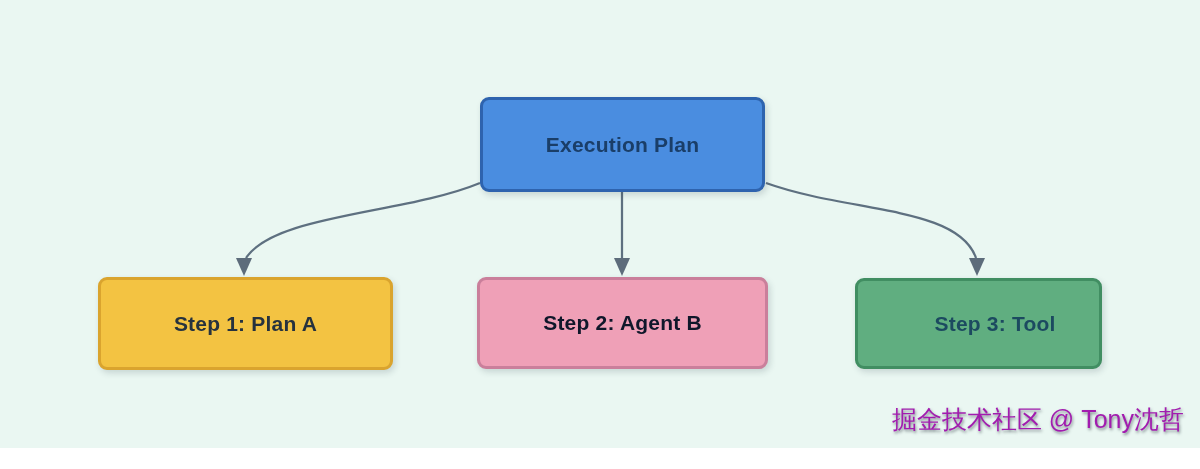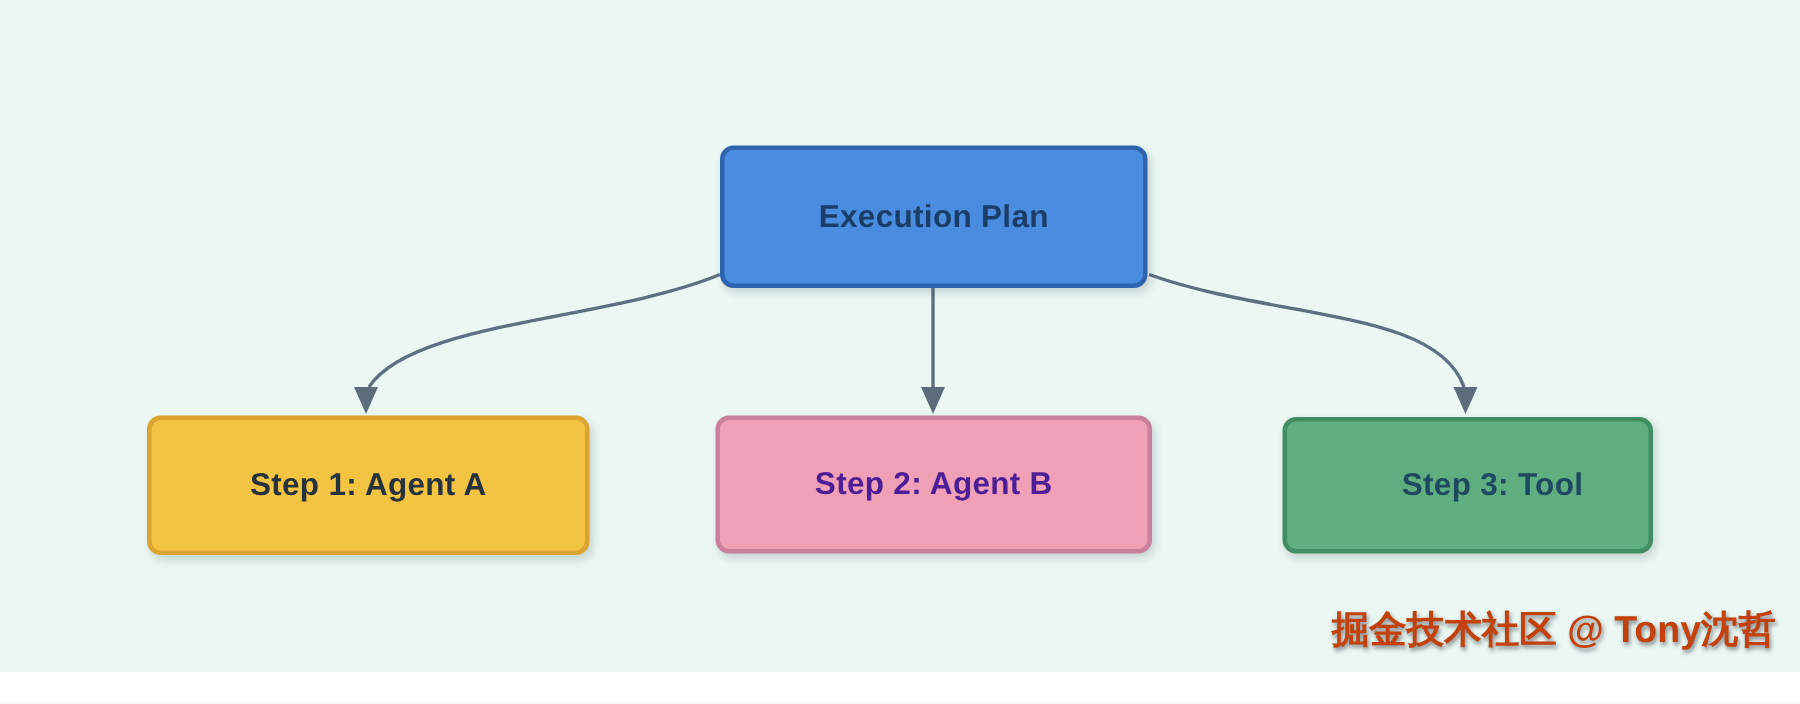--- a/index.html
+++ b/index.html
@@ -38,22 +38,22 @@
   }
   .node-plan   { left: 480px; top:  97px; width: 285px; height: 95px; }
   .node-step1  { left:  98px; top: 277px; width: 295px; height: 93px; }
   .node-step2  { left: 477px; top: 277px; width: 291px; height: 92px; }
   .node-step3  { left: 855px; top: 278px; width: 247px; height: 91px; }
   .watermark {
     position: absolute;
     right: 16px;
     bottom: 12px;
     font-size: 25px;
-    font-weight: bold;
-    color: #c2410c;
+    font-weight: normal;
+    color: #a21caf;
     text-shadow: 1px 2px 3px rgba(40, 50, 60, 0.55);
     white-space: nowrap;
   }
 </style>
 </head>
 <body>
 
 <div class="canvas" style="background: rgb(234, 247, 242);">
 
   <svg class="edges-layer" viewBox="0 0 1200 469" xmlns="http://www.w3.org/2000/svg">
@@ -69,24 +69,24 @@
       <path d="M 766 183 C 850 213, 958 206, 976 258" fill="none" stroke="#5e7080" stroke-width="2.25"></path>
       <polygon points="969,258 985,258 977,276" fill="#5d6c7b"></polygon>
     </g>
   </svg>
 
   <div class="node node-plan" style="background: rgb(74, 141, 224); border-color: rgb(46, 99, 174); color: rgb(26, 62, 104);">
     <span>Execution Plan</span>
   </div>
 
   <div class="node node-step1" style="background: rgb(243, 195, 66); border-color: rgb(218, 164, 46); color: rgb(38, 50, 62);">
-    <span>Step 1: Agent A</span>
+    <span>Step 1: Plan A</span>
   </div>
 
-  <div class="node node-step2" style="background: rgb(239, 160, 183); border-color: rgb(202, 127, 155); color: #4c1d95;">
+  <div class="node node-step2" style="background: rgb(239, 160, 183); border-color: rgb(202, 127, 155); color: #0f172a;">
     <span>Step 2: Agent B</span>
   </div>
 
   <div class="node node-step3" style="background: rgb(96, 174, 128); border-color: rgb(65, 142, 98); color: rgb(28, 74, 96); padding-left: 33px;">
     <span>Step 3: Tool</span>
   </div>
 
   <div class="watermark">掘金技术社区 @ Tony沈哲</div>
 
 </div>

